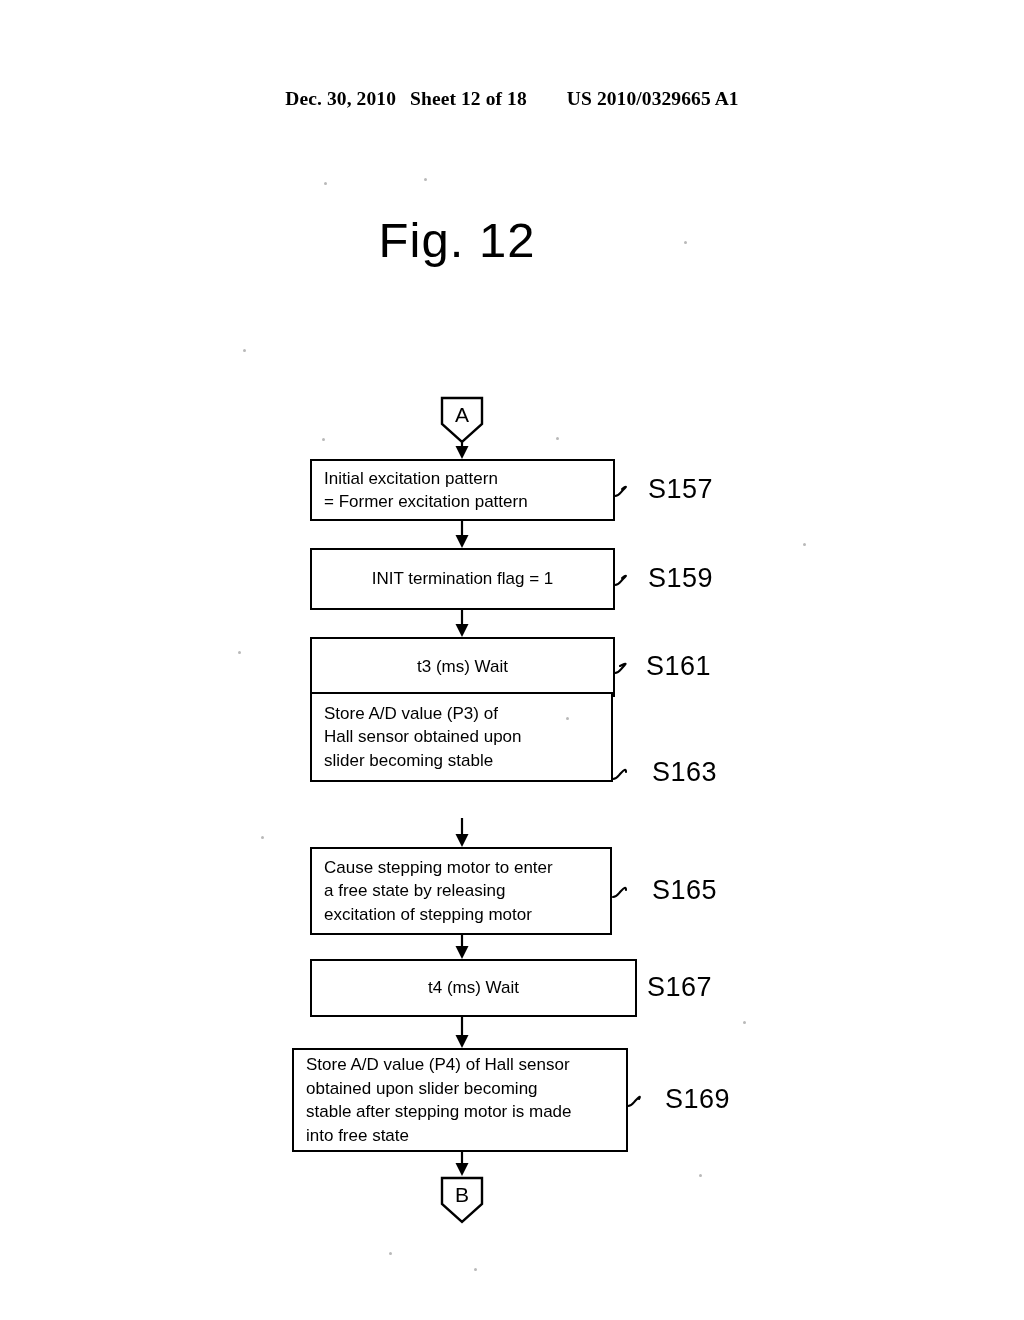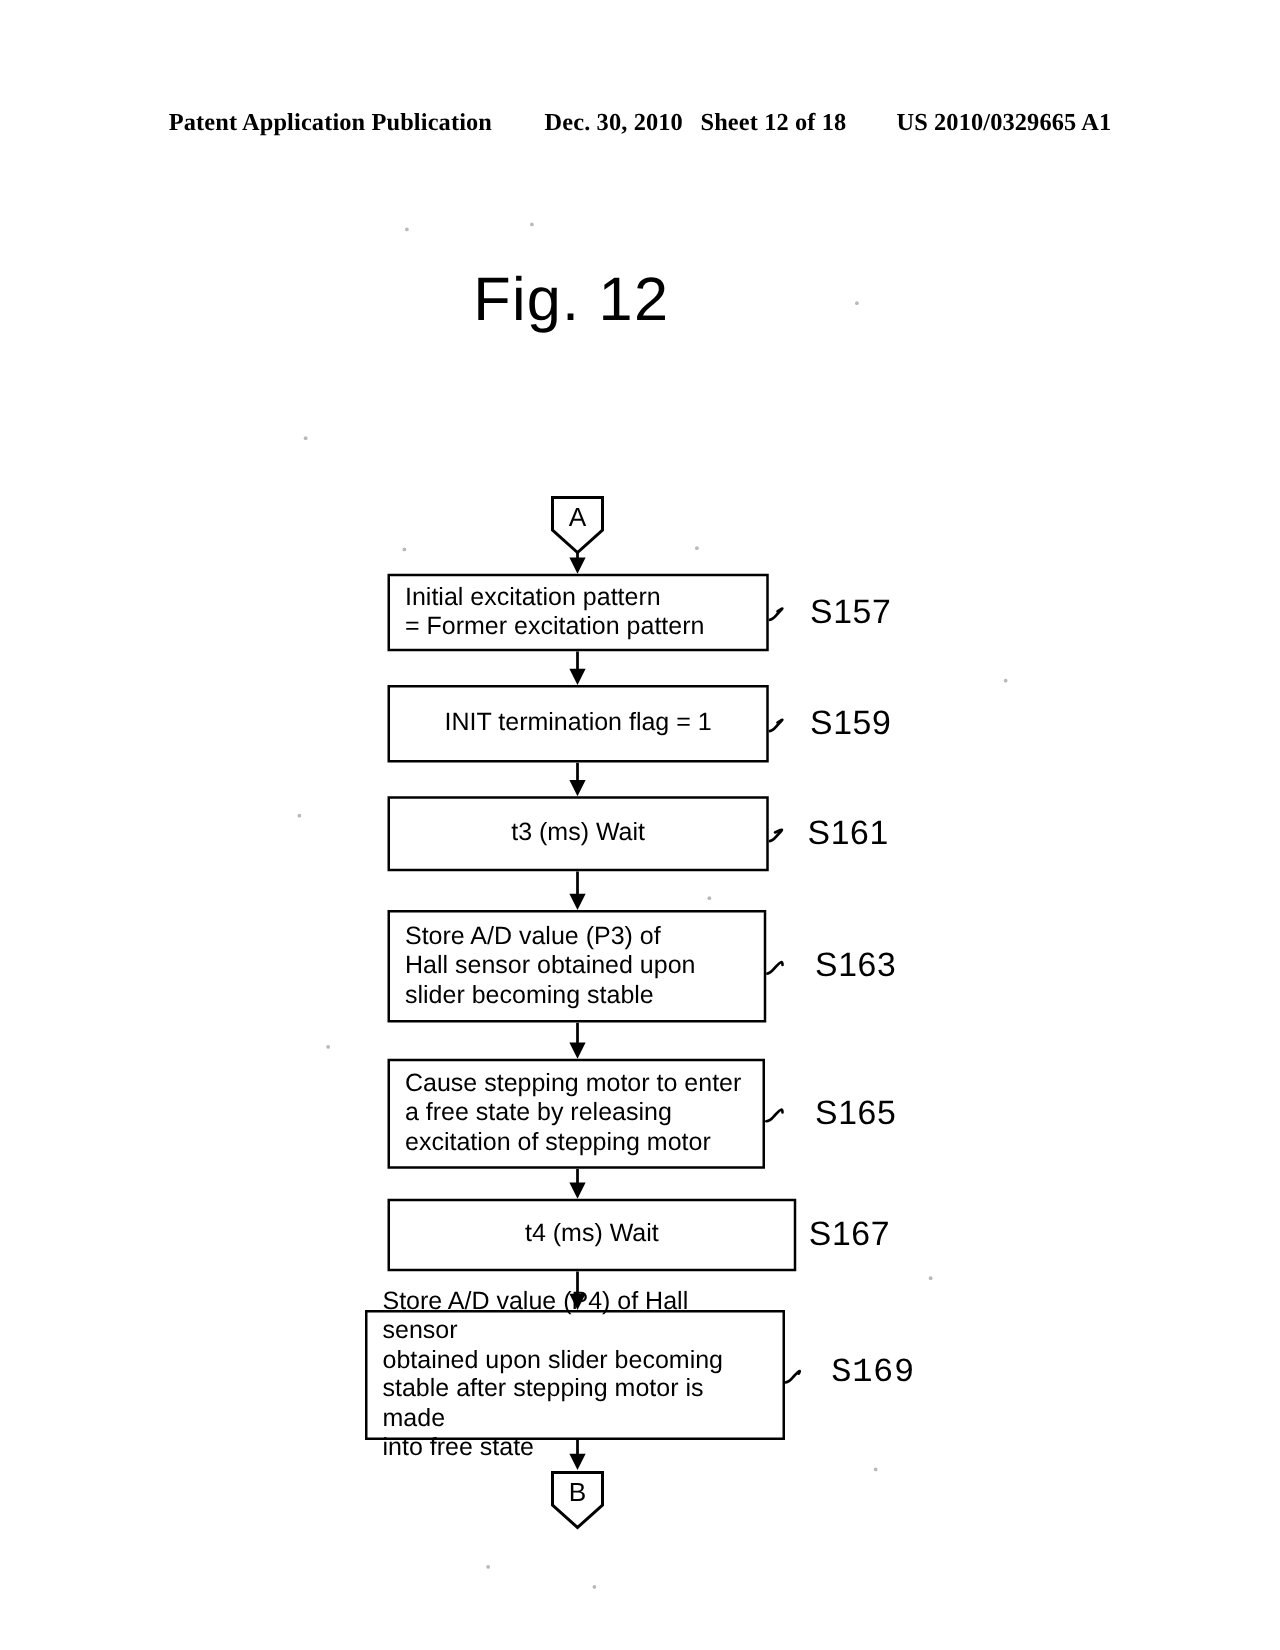--- a/index.html
+++ b/index.html
@@ -64,21 +64,21 @@
   .proc-box {
     position: absolute;
     box-sizing: border-box;
     border: 2.2px solid #000;
     background: #fff;
     display: flex;
     align-items: center;
   }
   .proc-text {
     width: 100%;
-    font-size: 20px;
+    font-size: 17px;
     line-height: 23.5px;
     padding: 0 12px;
     white-space: pre-line;
   }
   .proc-text.center { text-align: center; }
   .proc-text.left   { text-align: left; }
 
   
   .step-label {
     position: absolute;
@@ -109,21 +109,20 @@
     background: #b9b9b9;
     width: 3px;
     height: 3px;
     border-radius: 50%;
   }
 </style>
 </head>
 <body>
 
 <div class="page-header">
-  <span class="hdr-pub">Patent Application Publication</span>
   <span class="hdr-date">Dec. 30, 2010</span>
   <span class="hdr-sheet">Sheet 12 of 18</span>
   <span class="hdr-doc">US 2010/0329665 A1</span>
 </div>
 
 <div class="fig-title">
   <span class="ft-inner">Fig. 12</span>
 </div>
 
 <div id="flow-canvas">
@@ -163,21 +162,21 @@
       </div>
       <div class="step-label" style="left: 628px; top: 476px;">S157</div>
       <div class="proc-box" style="left: 310px; top: 548px; width: 305px; height: 62px;">
         <div class="proc-text center">INIT termination flag = 1</div>
       </div>
       <div class="step-label" style="left: 628px; top: 565px;">S159</div>
       <div class="proc-box" style="left: 310px; top: 637px; width: 305px; height: 60px;">
         <div class="proc-text center">t3 (ms) Wait</div>
       </div>
       <div class="step-label" style="left: 626px; top: 653px; text-align: right;">S161</div>
-      <div class="proc-box" style="left: 310px; top: 728px; width: 303px; height: 90px;">
+      <div class="proc-box" style="left: 310px; top: 692px; width: 303px; height: 90px;">
         <div class="proc-text left">Store A/D value (P3) of
 Hall sensor obtained upon
 slider becoming stable</div>
       </div>
       <div class="step-label" style="left: 632px; top: 759px;">S163</div>
       <div class="proc-box" style="left: 310px; top: 847px; width: 302px; height: 88px;">
         <div class="proc-text left">Cause stepping motor to enter
 a free state by releasing
 excitation of stepping motor</div>
       </div>
@@ -185,21 +184,21 @@
       <div class="proc-box" style="left: 310px; top: 959px; width: 327px; height: 58px;">
         <div class="proc-text center">t4 (ms) Wait</div>
       </div>
       <div class="step-label" style="left: 627px; top: 974px;">S167</div>
       <div class="proc-box" style="left: 292px; top: 1048px; width: 336px; height: 104px;">
         <div class="proc-text left">Store A/D value (P4) of Hall sensor
 obtained upon slider becoming
 stable after stepping motor is made
 into free state</div>
       </div>
-      <div class="step-label" style="left: 645px; top: 1086px; font-family: Liberation Mono, monospace;">S169</div>
+      <div class="step-label" style="left: 645px; top: 1086px;">S169</div>
     </div>
 
   <div class="shield-wrap" id="shield-a" style="left: 440px; top: 396px; width: 44px; height: 48px;"><svg width="44" height="48">
         <polygon points="2,2 42,2 42,28 22,46 2,28" fill="#fff" stroke="#000" stroke-width="2.4" stroke-linejoin="miter"></polygon>
       </svg><div class="shield-letter" style="top: 8px;">A</div></div>
   <div class="shield-wrap" id="shield-b" style="left: 440px; top: 1176px; width: 44px; height: 48px;"><svg width="44" height="48">
         <polygon points="2,2 42,2 42,28 22,46 2,28" fill="#fff" stroke="#000" stroke-width="2.4" stroke-linejoin="miter"></polygon>
       </svg><div class="shield-letter" style="top: 8px;">B</div></div>
 
 </div>

